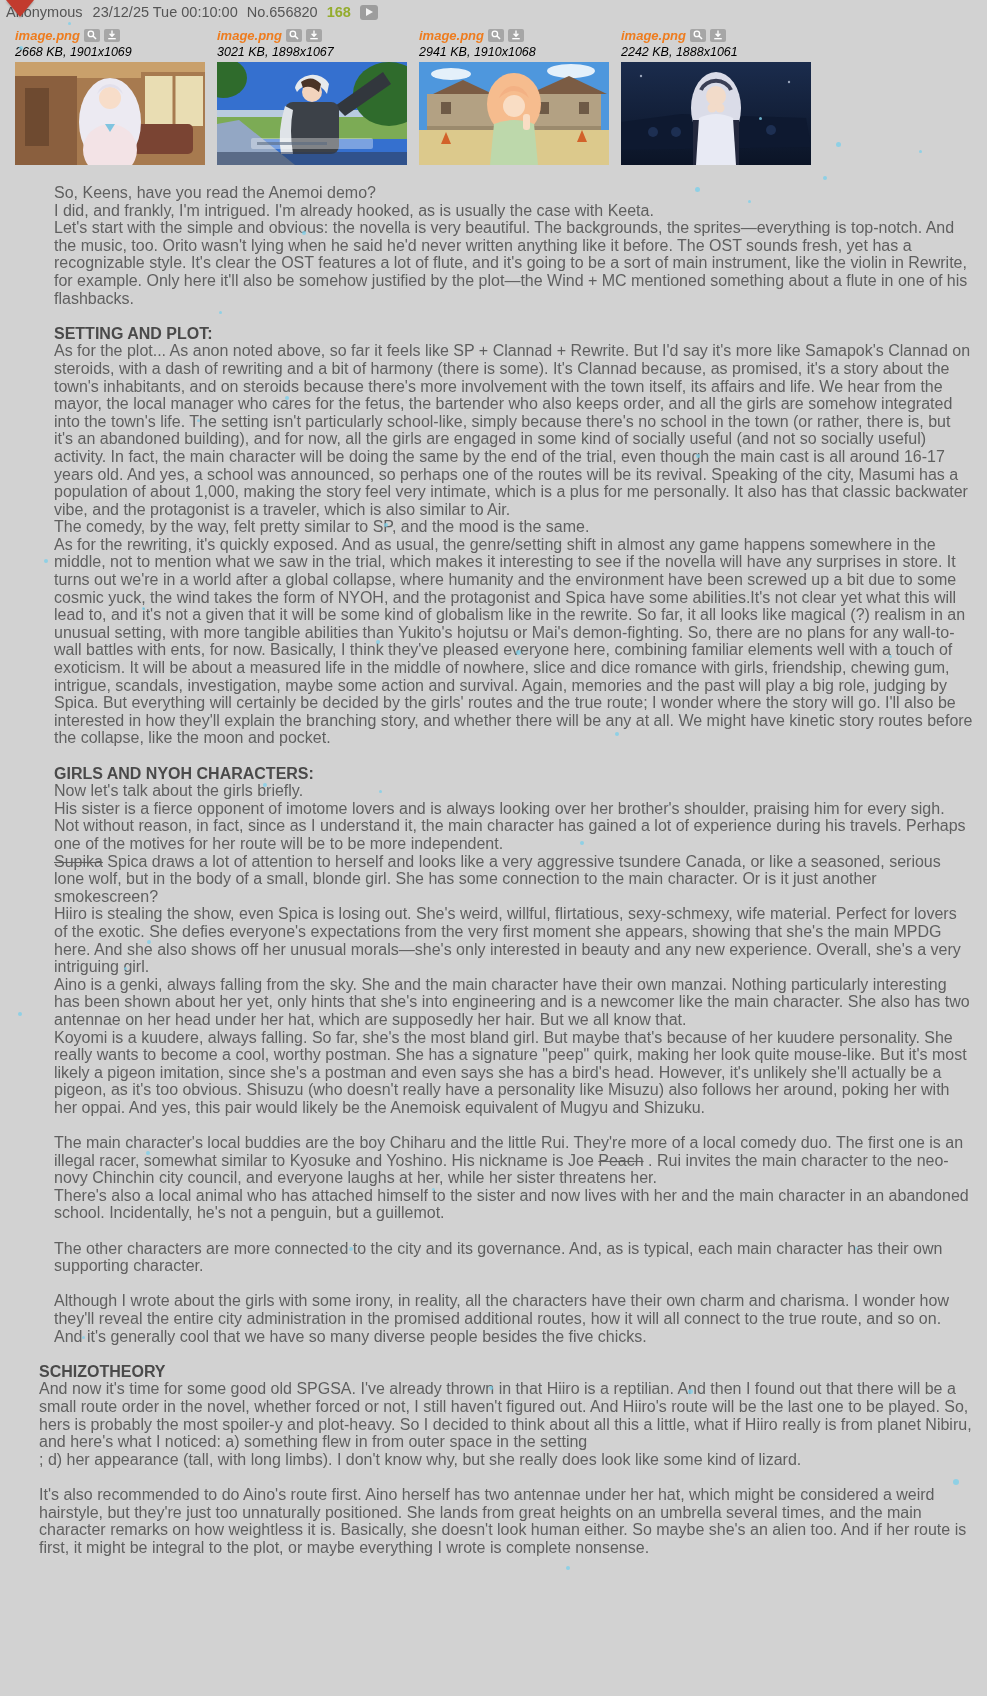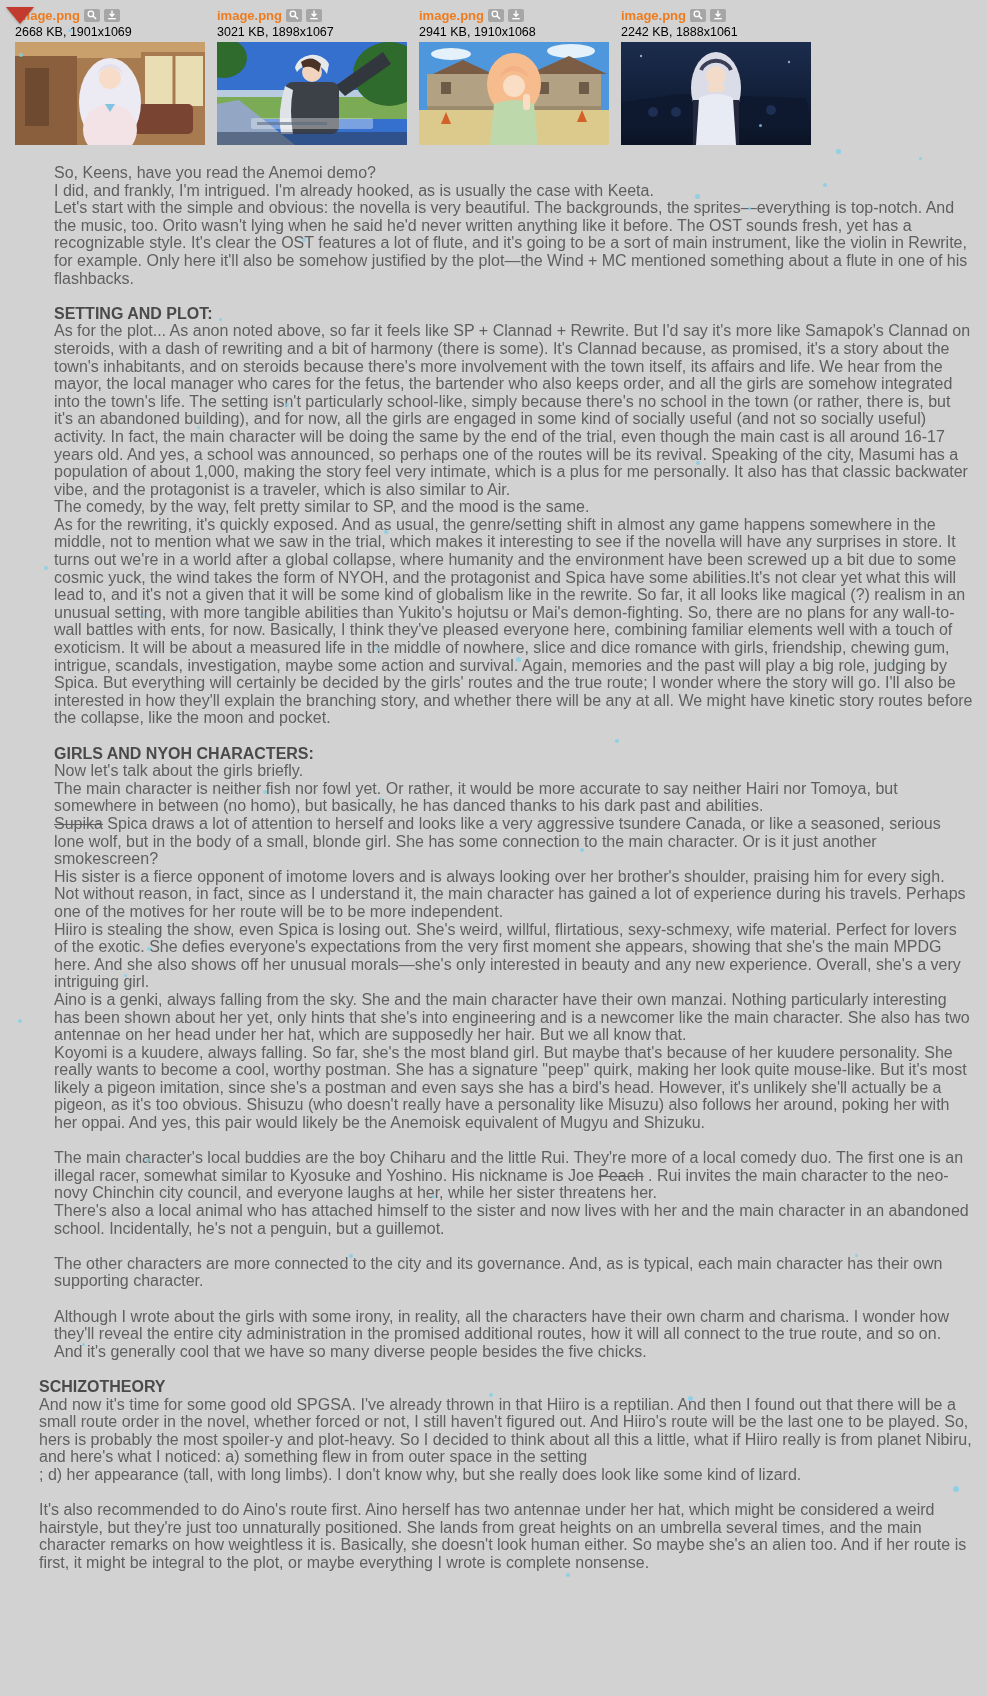--- a/index.html
+++ b/index.html
@@ -30,21 +30,21 @@
     border:0;padding:0;margin:0;width:18px;height:15px;border-radius:3px;
     background:#9d9d9d;display:inline-flex;align-items:center;justify-content:center;cursor:pointer;
   }
   .play-icon{
     width:0;height:0;margin-left:2px;
     border-left:7px solid #f2f2f2;border-top:4px solid transparent;border-bottom:4px solid transparent;
   }
 
   
   .attachments{display:flex;gap:12px;margin:7px 0 0 15px;}
-  .attachment{margin:0;width:190px;}
+  .attachment{margin:0;width:190px;font-style:italic;}
   .file-line{display:flex;align-items:center;gap:4px;height:16px;}
   .filename{
     color:#ee7c1e;font-weight:700;font-size:13px;text-decoration:none;cursor:pointer;
   }
   .icon-btn{
     width:16px;height:13px;border-radius:2px;background:#a6a6a6;
     display:inline-flex;align-items:center;justify-content:center;cursor:pointer;
   }
   .icon-btn svg{display:block;}
   .fileinfo{font-size:12.5px;color:#000000;margin-top:2px;}
@@ -66,20 +66,29 @@
   #snow{position:absolute;left:0;top:0;width:987px;height:1696px;pointer-events:none;z-index:4;}
   .snow-dot{position:absolute;border-radius:50%;background:#7ed0ea;opacity:.8;}
 </style>
 </head>
 <body>
 
 <div class="page">
 
   <div class="corner-flag"></div>
 
+  <div class="post-header">
+    <span class="author">Anonymous</span>
+    <span class="datetime">23/12/25 Tue 00:10:00</span>
+    <span class="postno">No.656820</span>
+    <span class="replycount">168</span>
+    <button class="expand-btn">
+      <span class="play-icon"></span>
+    </button>
+  </div>
 
   <div class="attachments">
 
     <figure class="attachment">
       <div class="file-line">
         <a class="filename">image.png</a>
         <span class="icon-btn">
           <svg width="12" height="12" viewBox="0 0 16 16">
               <circle cx="6.5" cy="6.5" r="3.6" fill="none" stroke="#fff" stroke-width="1.8"></circle>
               <line x1="9.4" y1="9.4" x2="13.4" y2="13.4" stroke="#fff" stroke-width="2"></line>
@@ -243,23 +252,22 @@
         <div class="para text"><span>I did, and frankly, I'm intrigued. I'm already hooked, as is usually the case with Keeta.</span></div>
         <div class="para text"><span>Let's start with the simple and obvious: the novella is very beautiful. The backgrounds, the sprites—everything is top-notch. And the music, too. Orito wasn't lying when he said he'd never written anything like it before. The OST sounds fresh, yet has a recognizable style. It's clear the OST features a lot of flute, and it's going to be a sort of main instrument, like the violin in Rewrite, for example. Only here it'll also be somehow justified by the plot—the Wind + MC mentioned something about a flute in one of his flashbacks.</span></div>
         <div class="para blank">&nbsp;</div>
         <div class="para heading"><span>SETTING AND PLOT:</span></div>
         <div class="para text"><span>As for the plot... As anon noted above, so far it feels like SP + Clannad + Rewrite. But I'd say it's more like Samapok's Clannad on steroids, with a dash of rewriting and a bit of harmony (there is some). It's Clannad because, as promised, it's a story about the town's inhabitants, and on steroids because there's more involvement with the town itself, its affairs and life. We hear from the mayor, the local manager who cares for the fetus, the bartender who also keeps order, and all the girls are somehow integrated into the town's life. The setting isn't particularly school-like, simply because there's no school in the town (or rather, there is, but it's an abandoned building), and for now, all the girls are engaged in some kind of socially useful (and not so socially useful) activity. In fact, the main character will be doing the same by the end of the trial, even though the main cast is all around 16-17 years old. And yes, a school was announced, so perhaps one of the routes will be its revival. Speaking of the city, Masumi has a population of about 1,000, making the story feel very intimate, which is a plus for me personally. It also has that classic backwater vibe, and the protagonist is a traveler, which is also similar to Air.</span></div>
         <div class="para text"><span>The comedy, by the way, felt pretty similar to SP, and the mood is the same.</span></div>
         <div class="para text"><span>As for the rewriting, it's quickly exposed. And as usual, the genre/setting shift in almost any game happens somewhere in the middle, not to mention what we saw in the trial, which makes it interesting to see if the novella will have any surprises in store. It turns out we're in a world after a global collapse, where humanity and the environment have been screwed up a bit due to some cosmic yuck, the wind takes the form of NYOH, and the protagonist and Spica have some abilities.It's not clear yet what this will lead to, and it's not a given that it will be some kind of globalism like in the rewrite. So far, it all looks like magical (?) realism in an unusual setting, with more tangible abilities than Yukito's hojutsu or Mai's demon-fighting. So, there are no plans for any wall-to-wall battles with ents, for now. Basically, I think they've pleased everyone here, combining familiar elements well with a touch of exoticism. It will be about a measured life in the middle of nowhere, slice and dice romance with girls, friendship, chewing gum, intrigue, scandals, investigation, maybe some action and survival. Again, memories and the past will play a big role, judging by Spica. But everything will certainly be decided by the girls' routes and the true route; I wonder where the story will go. I'll also be interested in how they'll explain the branching story, and whether there will be any at all. We might have kinetic story routes before the collapse, like the moon and pocket.</span></div>
         <div class="para blank">&nbsp;</div>
         <div class="para heading"><span>GIRLS AND NYOH CHARACTERS:</span></div>
         <div class="para text"><span>Now let's talk about the girls briefly.</span></div>
-        <div class="para text"><span>The main character is neither fish nor fowl yet. Or rather, it would be more accurate to say neither Hairi nor Tomoya, but somewhere in between (no homo), but basically, he has danced thanks to his dark past and abilities.</span></div>
+        <div class="para text"><span>His sister is a fierce opponent of imotome lovers and is always looking over her brother's shoulder, praising him for every sigh. Not without reason, in fact, since as I understand it, the main character has gained a lot of experience during his travels. Perhaps one of the motives for her route will be to be more independent.</span></div>
         <div class="para text"><span class="strike">Supika</span><span> Spica draws a lot of attention to herself and looks like a very aggressive tsundere Canada, or like a seasoned, serious lone wolf, but in the body of a small, blonde girl. She has some connection to the main character. Or is it just another smokescreen?</span></div>
-        <div class="para text"><span>His sister is a fierce opponent of imotome lovers and is always looking over her brother's shoulder, praising him for every sigh. Not without reason, in fact, since as I understand it, the main character has gained a lot of experience during his travels. Perhaps one of the motives for her route will be to be more independent.</span></div>
         <div class="para text"><span>Hiiro is stealing the show, even Spica is losing out. She's weird, willful, flirtatious, sexy-schmexy, wife material. Perfect for lovers of the exotic. She defies everyone's expectations from the very first moment she appears, showing that she's the main MPDG here. And she also shows off her unusual morals—she's only interested in beauty and any new experience. Overall, she's a very intriguing girl.</span></div>
         <div class="para text"><span>Aino is a genki, always falling from the sky. She and the main character have their own manzai. Nothing particularly interesting has been shown about her yet, only hints that she's into engineering and is a newcomer like the main character. She also has two antennae on her head under her hat, which are supposedly her hair. But we all know that.</span></div>
         <div class="para text"><span>Koyomi is a kuudere, always falling. So far, she's the most bland girl. But maybe that's because of her kuudere personality. She really wants to become a cool, worthy postman. She has a signature "peep" quirk, making her look quite mouse-like. But it's most likely a pigeon imitation, since she's a postman and even says she has a bird's head. However, it's unlikely she'll actually be a pigeon, as it's too obvious. Shisuzu (who doesn't really have a personality like Misuzu) also follows her around, poking her with her oppai. And yes, this pair would likely be the Anemoisk equivalent of Mugyu and Shizuku.</span></div>
         <div class="para blank">&nbsp;</div>
         <div class="para text"><span>The main character's local buddies are the boy Chiharu and the little Rui. They're more of a local comedy duo. The first one is an illegal racer, somewhat similar to Kyosuke and Yoshino. His nickname is Joe </span><span class="strike">Peach</span><span> . Rui invites the main character to the neo-novy Chinchin city council, and everyone laughs at her, while her sister threatens her.</span></div>
         <div class="para text"><span>There's also a local animal who has attached himself to the sister and now lives with her and the main character in an abandoned school. Incidentally, he's not a penguin, but a guillemot.</span></div>
         <div class="para blank">&nbsp;</div>
         <div class="para text"><span>The other characters are more connected to the city and its governance. And, as is typical, each main character has their own supporting character.</span></div>
         <div class="para blank">&nbsp;</div>
         <div class="para text"><span>Although I wrote about the girls with some irony, in reality, all the characters have their own charm and charisma. I wonder how they'll reveal the entire city administration in the promised additional routes, how it will all connect to the true route, and so on. And it's generally cool that we have so many diverse people besides the five chicks.</span></div>

